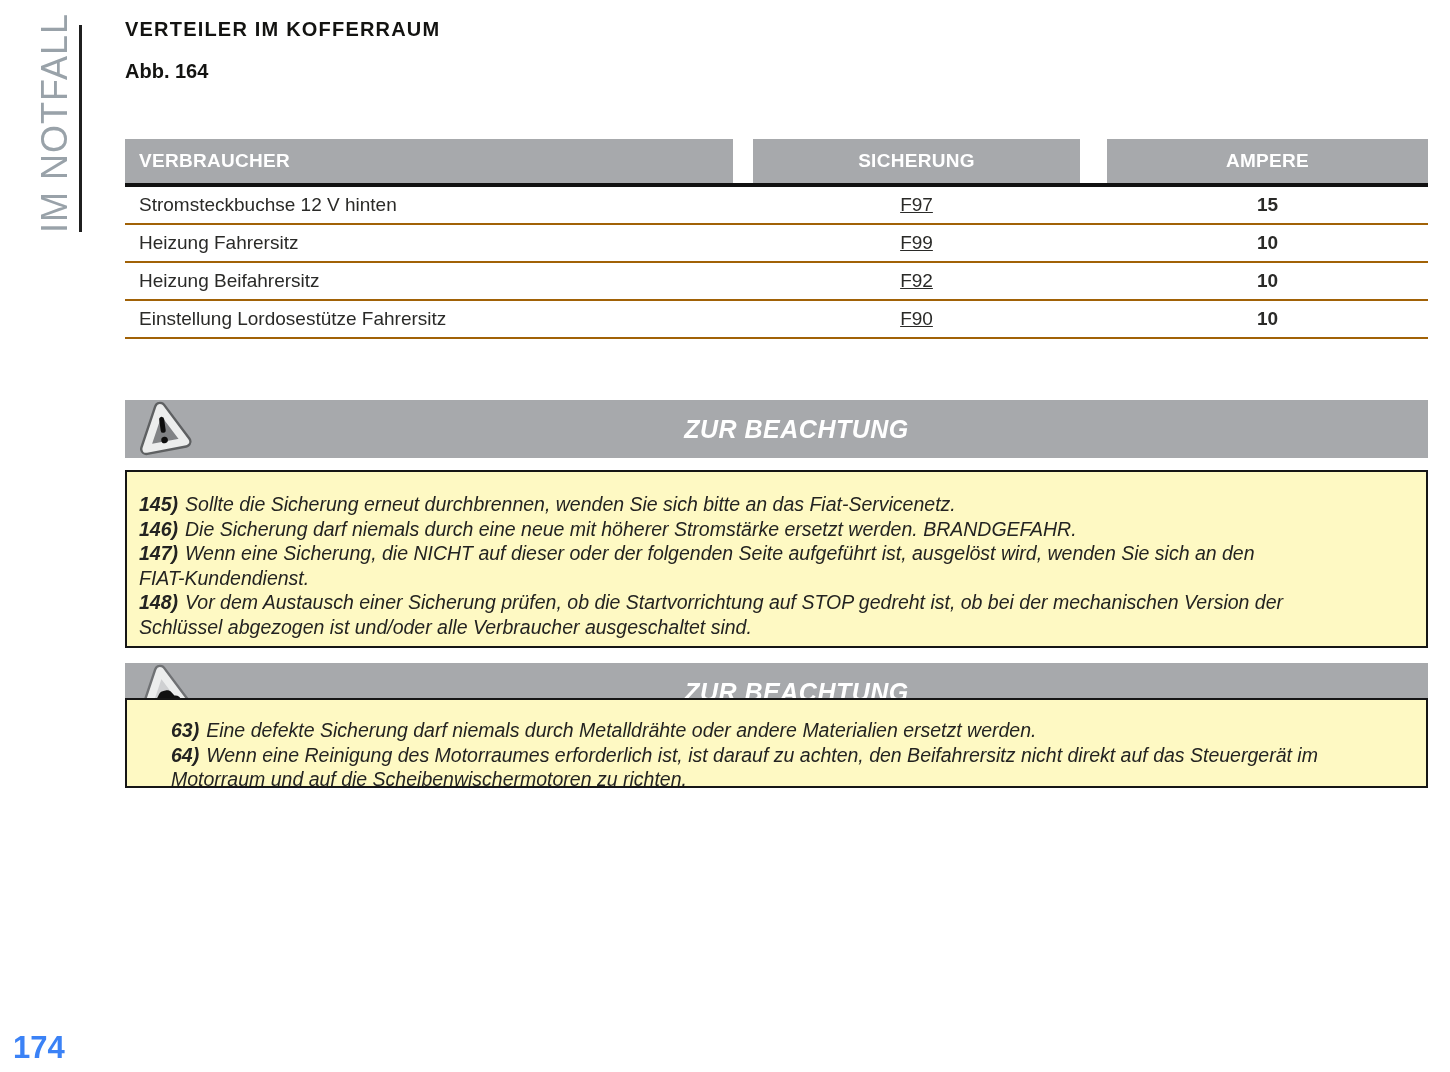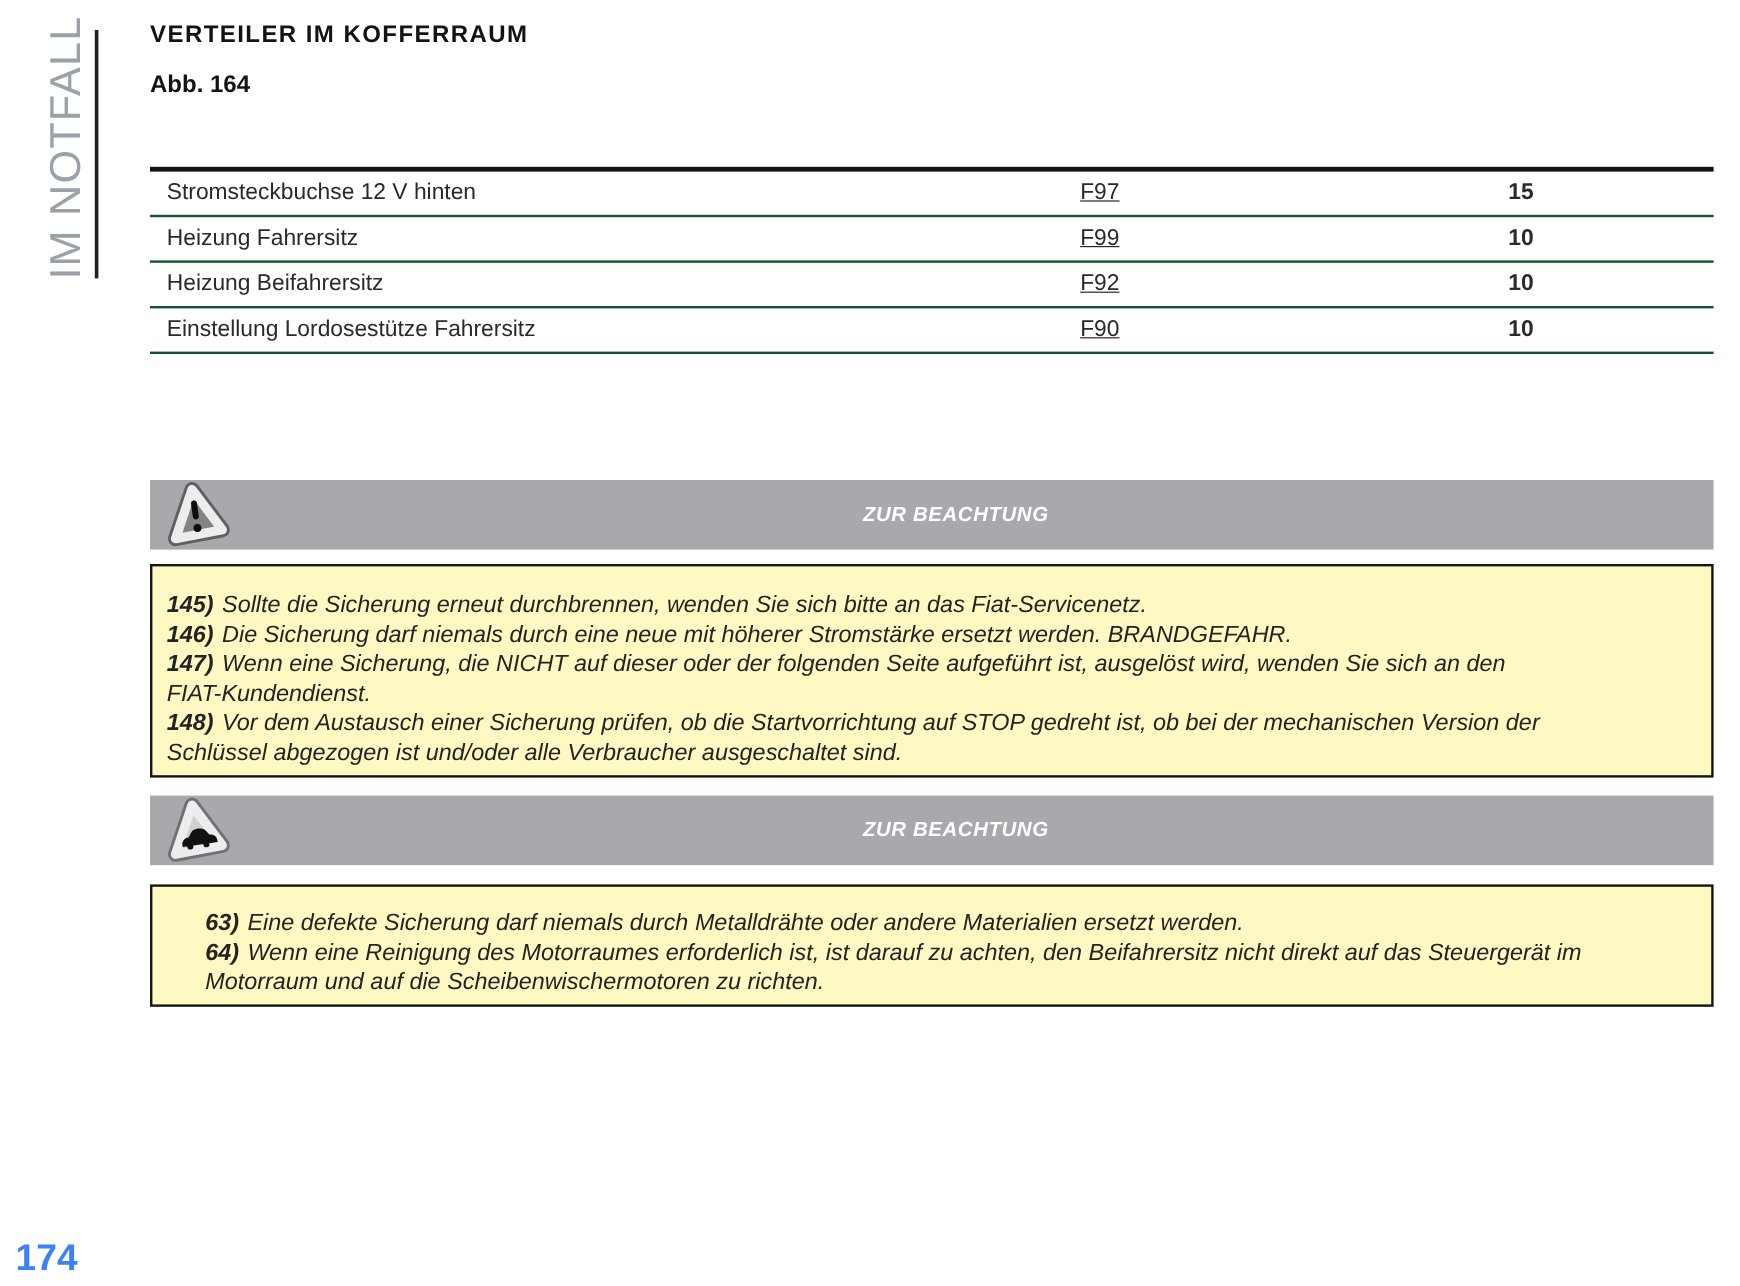--- a/index.html
+++ b/index.html
@@ -63,42 +63,42 @@
     display:flex; align-items:center;
   }
   .th.c1 { width:608px; padding-left:14px; justify-content:flex-start; }
   .th.c2 { width:327px; justify-content:center; }
   .th.c3 { width:321px; justify-content:center; }
   .hgap1 { width:20px; }
   .hgap2 { width:27px; }
   .thick-rule { height:4px; background:#111111; }
   .trow {
     display:flex; height:38px; align-items:center;
-    border-bottom:2px solid #14532d;
+    border-bottom:2px solid #a16207;
     font-size:19px; color:#2a2a28;
   }
   .td1 { width:608px; padding-left:14px; }
   .tdg1 { width:20px; }
   .td2 { width:327px; text-align:center;text-decoration:underline; }
   .tdg2 { width:27px; }
   .td3 { width:321px; text-align:center;font-weight:bold; }
 
   
   .banner {
     position:absolute;
     left:125px; width:1303px; height:58px;
     background:#a7a9ac;
   }
   .banner.b1 { top:400px; }
   .banner.b2 { top:663px; }
   .banner-title {
     position:absolute; left:0; right:0; top:0; bottom:0;
     display:flex; align-items:center; justify-content:center;
     color:#ffffff;
-    font-size:17px;
+    font-size:25px;
     font-weight:bold;
     font-style:italic;
     letter-spacing:0.5px;
     margin-left:40px;
   }
   .banner-icon {
     position:absolute; left:6px; top:0px;
     width:64px; height:58px;
   }
 
@@ -108,21 +108,21 @@
     left:125px; width:1303px;
     border:2px solid #161616;
     background:#fef9c3;
     font-style:italic;
     font-size:19.5px;
     line-height:24.6px;
     color:#232321;
     padding:20px 12px 0 12px;
   }
   .notes-box.n1 { top:470px; height:178px; }
-  .notes-box.n2 { top:737px; height:102px; padding-top:18px;padding-left:44px; }
+  .notes-box.n2 { top:698px; height:90px; padding-top:18px;padding-left:44px; }
   .notes-box p { margin:0; }
   .note-num { font-weight:bold; margin-right:7px; }
   .note-text { white-space:pre-wrap; }
 
   .page-number {
     position:absolute;
     left:13px; top:1030px;
     font-size:31px;
     font-weight:bold;
     color:#3b82f6;
@@ -134,20 +134,27 @@
 
 <div class="page">
 
   <div class="sidebar-label">IM NOTFALL</div>
   <div class="sidebar-rule"></div>
 
   <div class="page-title">VERTEILER IM KOFFERRAUM</div>
   <div class="fig-label">Abb. 164</div>
 
   <div class="fuse-table">
+    <div class="thead">
+      <div class="th c1">VERBRAUCHER</div>
+      <div class="hgap1"></div>
+      <div class="th c2">SICHERUNG</div>
+      <div class="hgap2"></div>
+      <div class="th c3">AMPERE</div>
+    </div>
     <div class="thick-rule"></div>
 
     <div class="trow">
       <div class="td1">Stromsteckbuchse 12 V hinten</div>
       <div class="tdg1"></div>
       <div class="td2">F97</div>
       <div class="tdg2"></div>
       <div class="td3">15</div>
     </div>
     <div class="trow">

